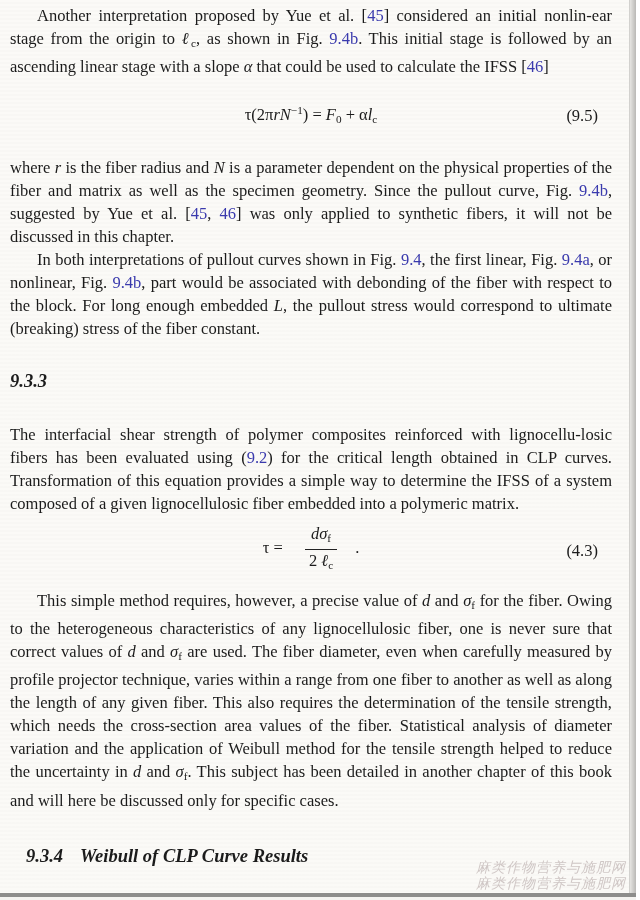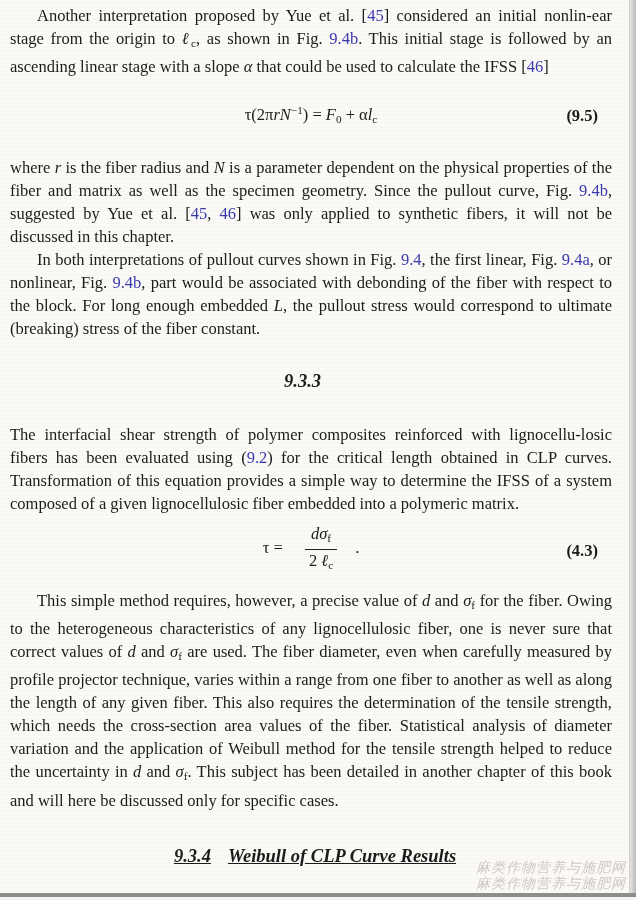--- a/index.html
+++ b/index.html
@@ -39,39 +39,38 @@
   .eq-row{
     position:relative;
     text-align:center;
     font-size:16.5px;
   }
   .eq-95{margin:21px 0 25px 0;}
   .eq-96{margin:9px 0 14px 0;}
   .eq-number{
     position:absolute;right:14px;top:50%;
     transform:translateY(-50%);
-    font-size:16.5px;color:var(--ink);font-weight:bold;
+    font-size:16.5px;color:var(--ink);
   }
   .frac{
     display:inline-flex;flex-direction:column;
     vertical-align:middle;text-align:center;
     line-height:20px;margin:0 18px;
   }
   .frac .num{border-bottom:1.4px solid #222;padding:0 4px 1px 4px;}
   .frac .den{padding:1px 4px 0 4px;}
   
   .section-heading{
     display:flex;
     font-weight:bold;font-style:italic;
     font-size:18.5px;line-height:25px;
     text-align:left;
-    justify-content:center;
   }
   .h-933{margin:29px 0 29px 0;}
-  .h-934{margin:32px 0 30px 8px;text-decoration:underline;}
+  .h-934{margin:32px 0 30px 16px;}
   .section-heading .sec-num{margin-right:17px;}
   
   .edge-right{
     position:absolute;top:0;right:0;width:7px;height:100%;
     background:linear-gradient(to right,#e6e5e2,#b9b8b5);
     border-left:1px solid #d2d1ce;
   }
   .edge-bottom{
     position:absolute;left:0;bottom:3px;width:100%;height:4px;
     background:#8d8d8b;

